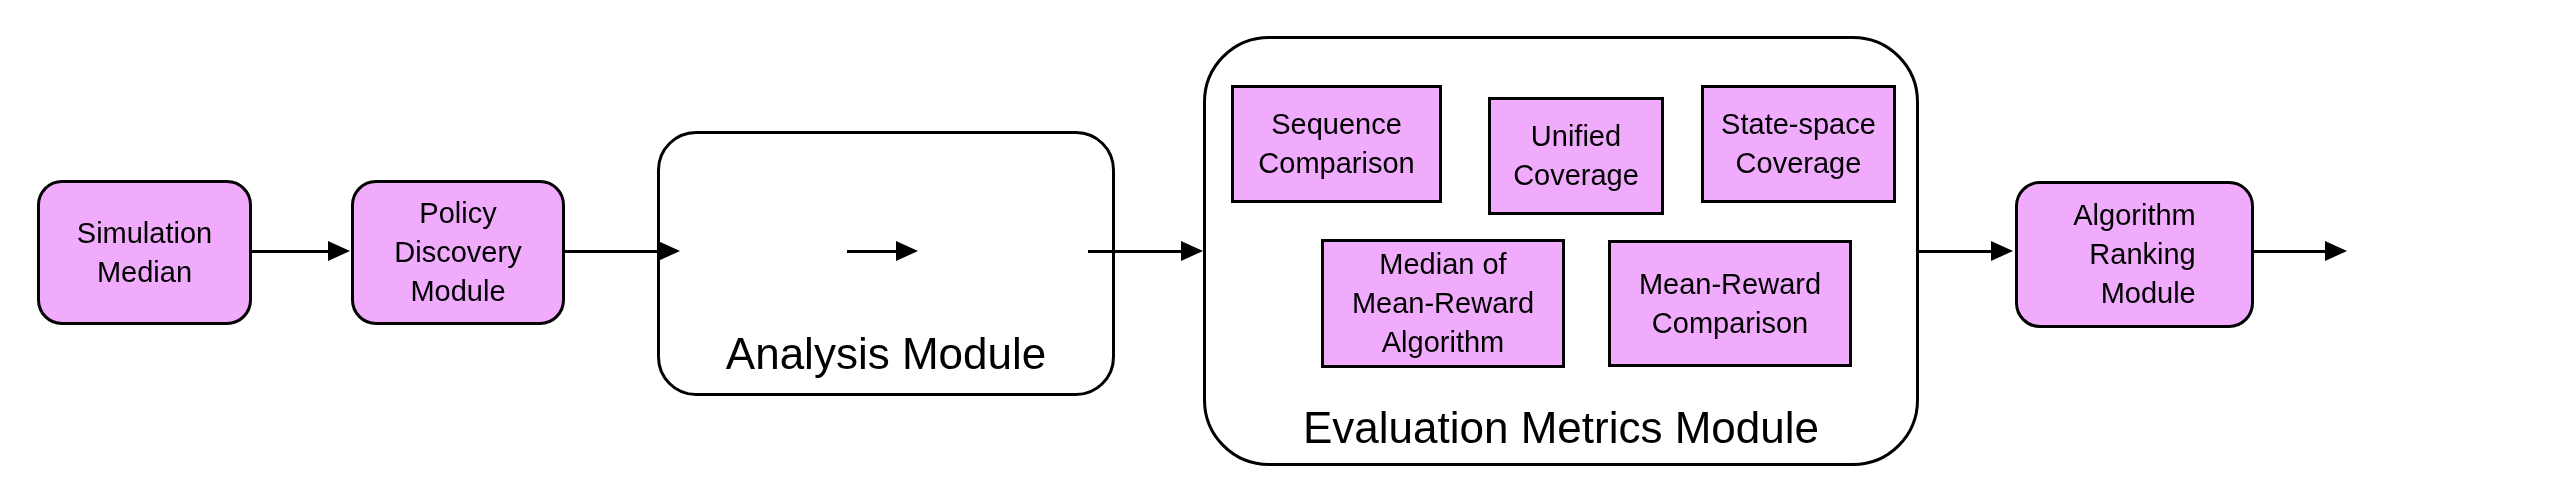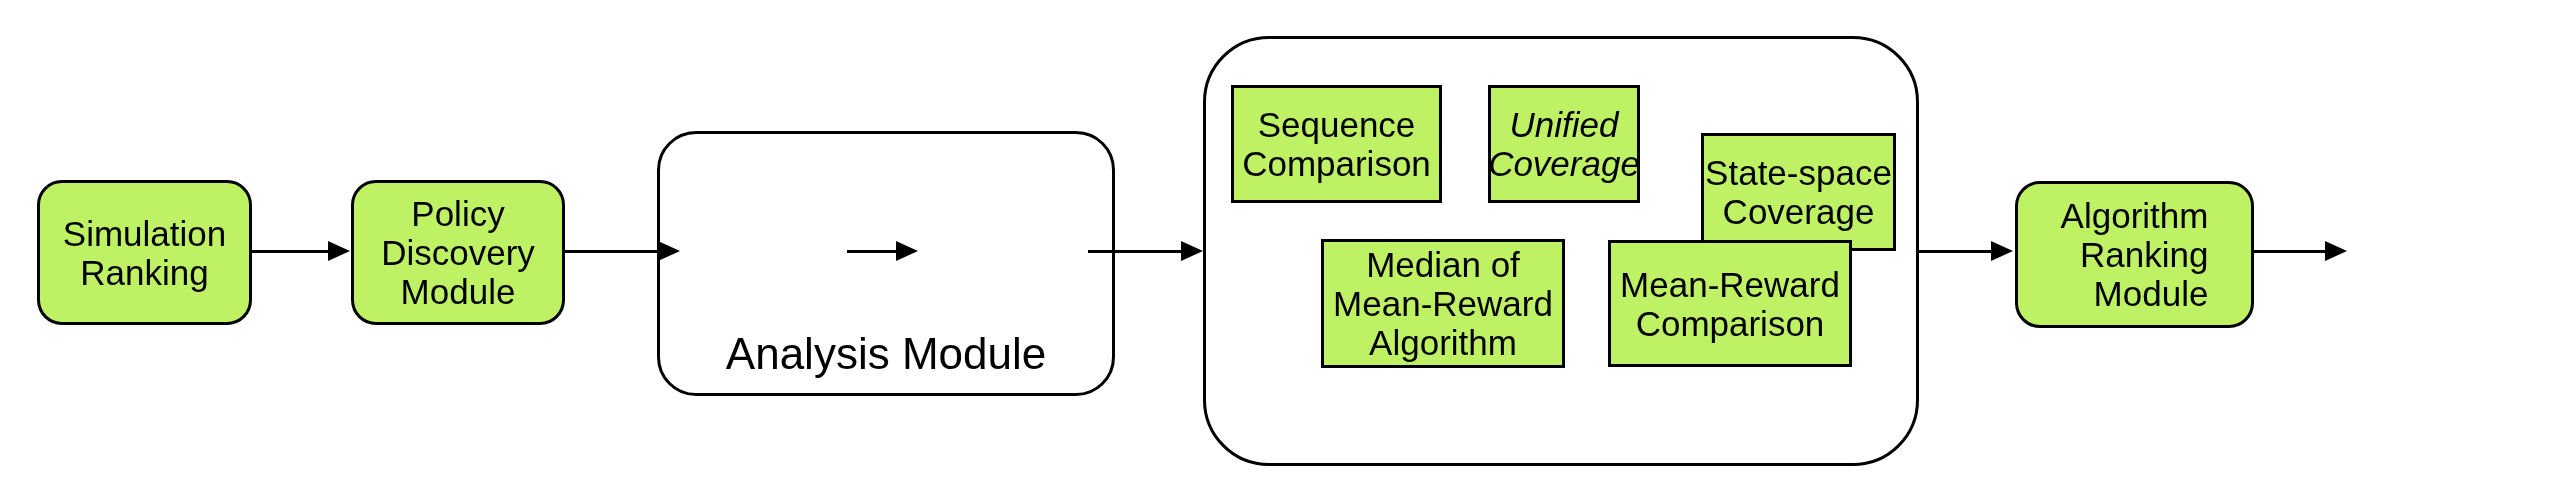--- a/index.html
+++ b/index.html
@@ -12,28 +12,28 @@
     width: 2576px;
     height: 503px;
     background: #ffffff;
     font-family: "Liberation Sans", sans-serif;
     color: #000000;
     overflow: hidden;
   }
   .node {
     position: absolute;
     box-sizing: border-box;
-    background: #bef264;
+    background: #f0abfc;
     border: 3px solid #000000;
     display: flex;
     align-items: center;
     justify-content: center;
     text-align: center;
     white-space: pre-line;
-    font-size: 35px;
+    font-size: 29px;
     line-height: 39px;
   }
   .rounded { border-radius: 25px; }
   .container-box {
     position: absolute;
     box-sizing: border-box;
     background: #ffffff;
     border: 3px solid #000000;
   }
   .container-label {
@@ -70,22 +70,22 @@
   #node-simulation        { left: 37px;   top: 180px; width: 215px;  height: 145px; }
   #node-policy            { left: 351px;  top: 180px; width: 214px;  height: 145px; }
 
   #container-analysis     { left: 657px; top: 131px; width: 458px;  height: 265px; border-radius: 39px; }
   #node-interaction       { left: 680px; top: 197px; width: 167px;  height: 106px; }
   #node-analysis          { left: 919px; top: 197px; width: 169px;  height: 106px; }
   #label-analysis-module  { left: 657px; top: 330px; width: 458px;  height: 48px; }
 
   #container-evaluation   { left: 1203px; top: 36px;  width: 716px; height: 430px; border-radius: 66px; }
   #node-sequence          { left: 1231px; top: 85px; width: 211px;  height: 118px; }
-  #node-unified           { left: 1488px; top: 85px; width: 152px;  height: 118px; font-style: italic; }
-  #node-statespace        { left: 1701px; top: 85px; width: 195px;  height: 118px; margin-top: 48px; }
+  #node-unified           { left: 1488px; top: 97px; width: 176px;  height: 118px; }
+  #node-statespace        { left: 1701px; top: 85px; width: 195px;  height: 118px; }
   #node-median            { left: 1321px; top: 239px; width: 244px;  height: 129px; }
   #node-meanreward        { left: 1608px; top: 240px; width: 244px;  height: 127px; }
   #label-evaluation-module{ left: 1203px; top: 404px; width: 716px; height: 48px; }
 
   #node-algorithm-ranking { left: 2015px; top: 181px; width: 239px;  height: 147px; text-align: right; }
   #node-ranking-circle    { left: 2347px; top: 154px; width: 194px;  height: 194px; }
 
   #arrow-line-1 { left: 252px;  width: 77px; }
   #arrow-head-1 { left: 328px; }
   #arrow-line-2 { left: 565px;  width: 94px; }
@@ -98,41 +98,42 @@
   #arrow-head-5 { left: 1991px; }
   #arrow-line-6 { left: 2254px; width: 73px; }
   #arrow-head-6 { left: 2325px; }
 </style>
 </head>
 <body>
 
 <div id="canvas">
 
   <div class="node rounded" id="node-simulation">Simulation
-Ranking</div>
+Median</div>
 
   <div class="node rounded" id="node-policy">Policy
 Discovery
 Module</div>
 
   <div class="container-box" id="container-analysis"></div>
   <div class="container-label" id="label-analysis-module">Analysis Module</div>
 
   <div class="container-box" id="container-evaluation"></div>
   <div class="node" id="node-sequence">Sequence
 Comparison</div>
   <div class="node" id="node-unified">Unified
 Coverage</div>
   <div class="node" id="node-statespace">State-space
 Coverage</div>
   <div class="node" id="node-median">Median of
 Mean-Reward
 Algorithm</div>
   <div class="node" id="node-meanreward">Mean-Reward
 Comparison</div>
+  <div class="container-label" id="label-evaluation-module">Evaluation Metrics Module</div>
 
   <div class="node rounded" id="node-algorithm-ranking">Algorithm
 Ranking
 Module</div>
 
 
   <div class="arrow-line" id="arrow-line-1"></div>
   <div class="arrow-head" id="arrow-head-1"></div>
 
   <div class="arrow-line" id="arrow-line-2"></div>

